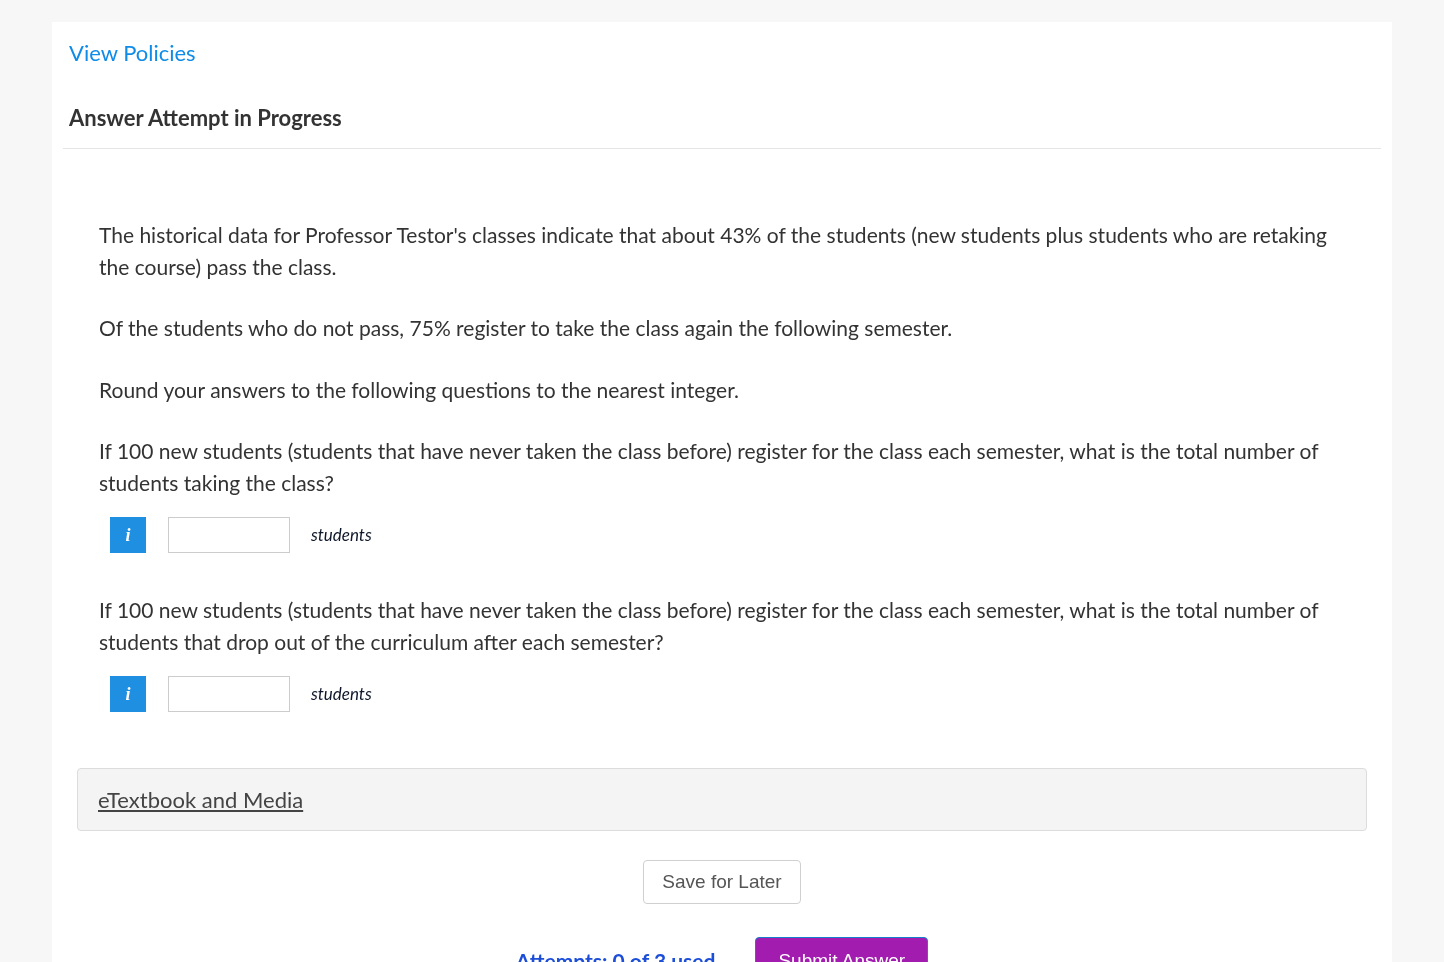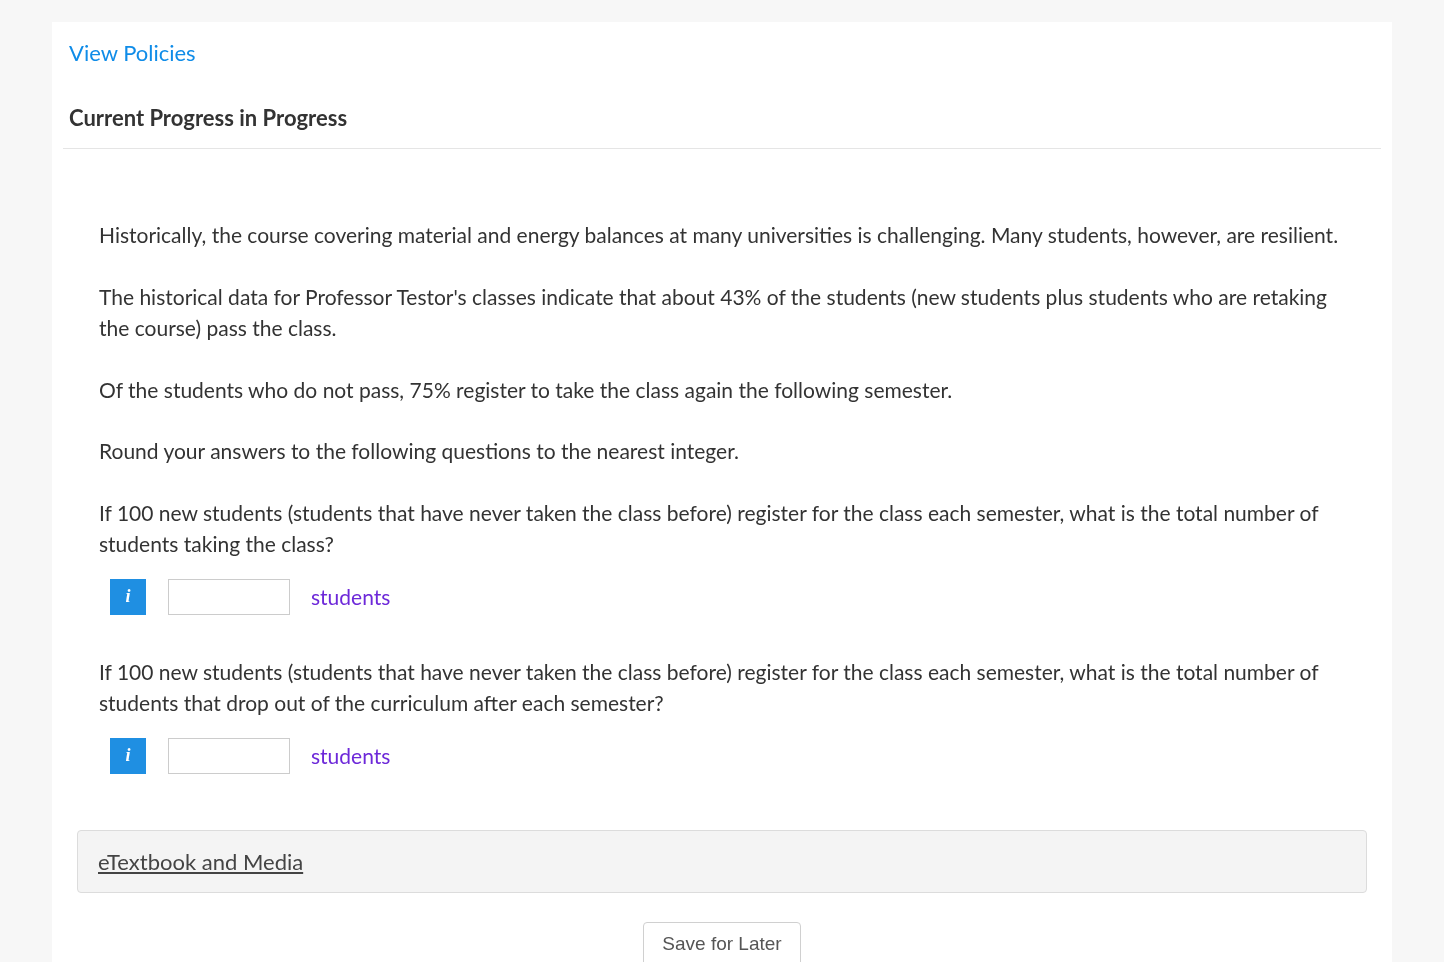--- a/index.html
+++ b/index.html
@@ -64,23 +64,24 @@
     .answer-input {
       height: 36px;
       width: 122px;
       border: 1px solid #cccccc;
       padding: 4px 8px;
       font-size: 18px;
       outline: none;
     }
     .unit-label {
       margin-left: 10px;
-      font-size: 21px;
-      color: #6d28d9;
+      font-size: 17px;
+      color: #0f172a;
       align-self: center;
+      font-style: italic;
     }
     .resources-bar {
       margin: 0 25px 18px 25px;
       background: #f4f4f4;
       border: 1px solid #dcdcdc;
       border-radius: 4px;
       padding: 14px 20px;
       font-size: 22px;
       color: #444;
       cursor: pointer;
@@ -122,24 +123,23 @@
       cursor: pointer;
     }
   </style>
 </head>
 <body>
 
 <div class="page-container">
 
   <a href="#" class="policies-link">View Policies</a>
 
-  <div class="attempt-header">Current Progress in Progress</div>
+  <div class="attempt-header">Answer Attempt in Progress</div>
 
   <div class="question-body">
-    <p>Historically, the course covering material and energy balances at many universities is challenging. Many students, however, are resilient.</p>
     <p>The historical data for Professor Testor's classes indicate that about 43% of the students (new students plus students who are retaking the course) pass the class.</p>
     <p>Of the students who do not pass, 75% register to take the class again the following semester.</p>
     <p>Round your answers to the following questions to the nearest integer.</p>
 
     <p style="margin-bottom:8px;">If 100 new students (students that have never taken the class before) register for the class each semester, what is the total number of students taking the class?</p>
     <div class="input-row">
       <div class="info-badge">i</div>
       <input type="text" class="answer-input" value="" style="">
       <span class="unit-label">students</span>
     </div>

